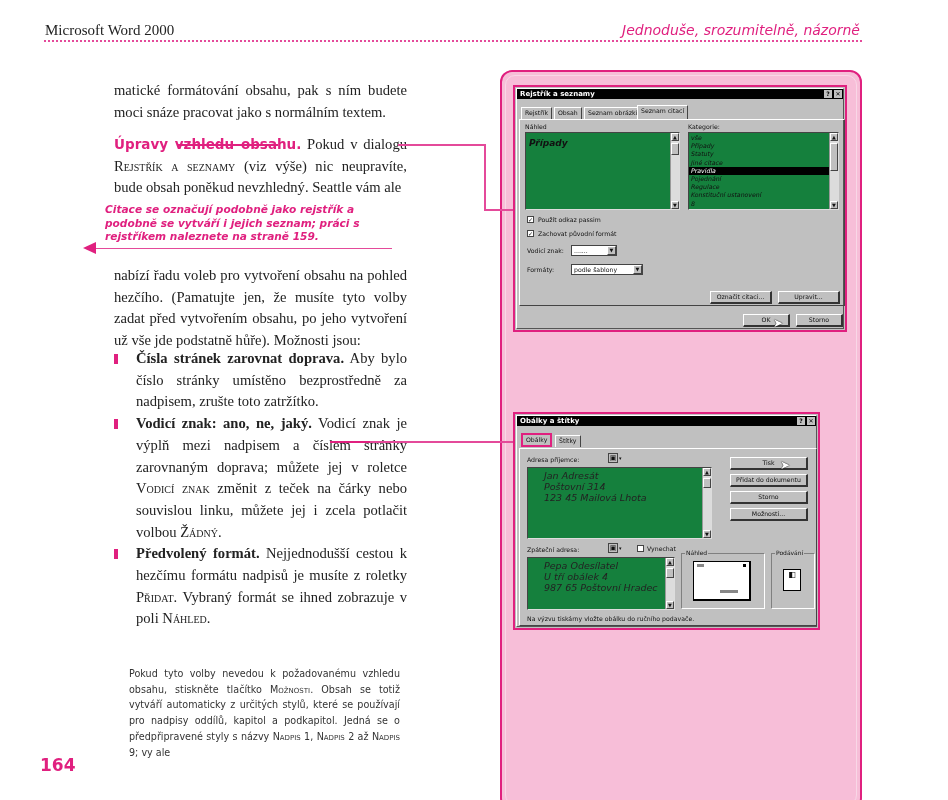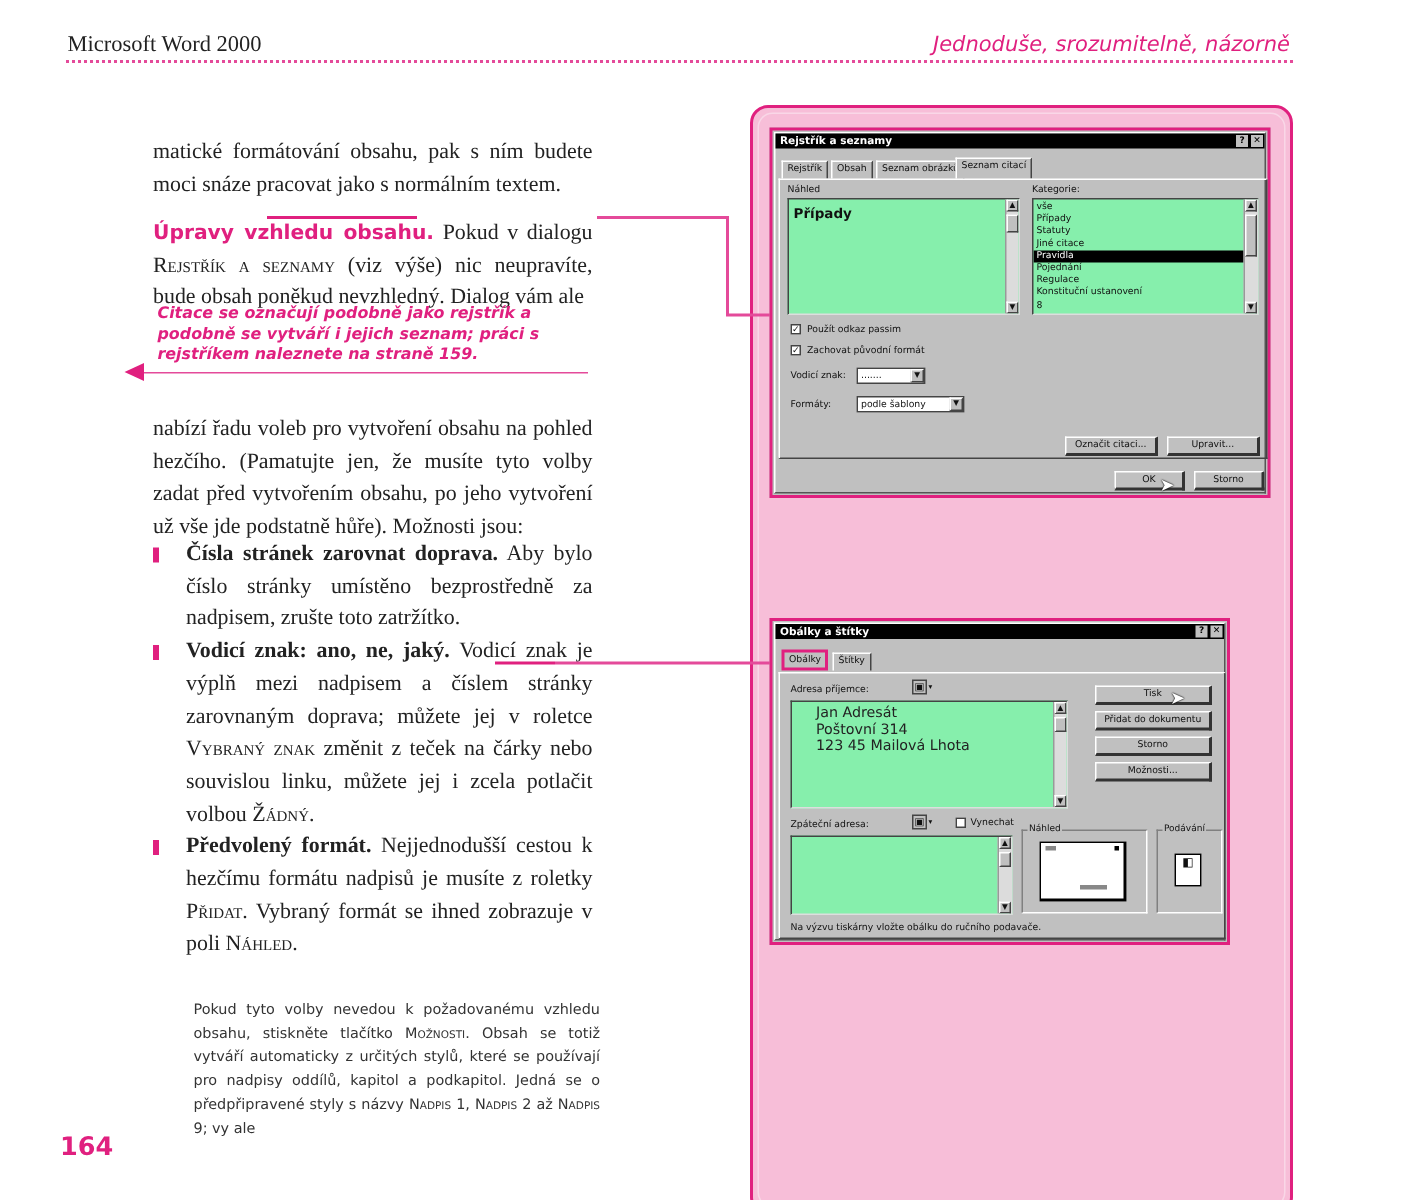--- a/index.html
+++ b/index.html
@@ -1,20 +1,20 @@
 <!DOCTYPE html>
 <html><head>
 <meta charset="utf-8">
 <style>
   * { box-sizing: border-box; margin: 0; padding: 0; }
   body { width: 948px; height: 800px; background: #fff; position: relative; overflow: hidden; font-family: "Liberation Serif", serif; color: #222; }
   .hdr-left { position: absolute; left: 45px; top: 22px; font-size: 15px; color: #222; text-align: center; }
   .hdr-right { position: absolute; right: 88px; top: 22px; font-size: 14px; color: #e0207f; font-style: italic; font-family: "DejaVu Sans", sans-serif; }
   .hdr-rule { position: absolute; left: 44px; top: 40px; width: 818px; height: 0; border-top: 2px dotted #e44a9a; }
-  .col { position: absolute; left: 102px; width: 293px; font-size: 14.6px; line-height: 21.7px; text-align: justify; margin-top: 11px; }
+  .col { position: absolute; left: 114px; width: 293px; font-size: 14.6px; line-height: 21.7px; text-align: justify; }
   .sc { font-variant: small-caps; }
   .mag { color: #e0207f; font-family: "DejaVu Sans", sans-serif; font-weight: bold; font-size: 13.5px; }
   .note { position: absolute; left: 105px; top: 203px; width: 270px; color: #e0207f; font-family: "DejaVu Sans", sans-serif; font-weight: bold; font-style: italic; font-size: 10.6px; line-height: 13.5px; }
   .arrowline { position: absolute; left: 95px; top: 248px; width: 297px; height: 0; border-top: 1.5px solid #e44a9a; }
   .arrowhead { position: absolute; left: 83px; top: 242px; width: 0; height: 0; border-top: 6px solid transparent; border-bottom: 6px solid transparent; border-right: 13px solid #e0207f; }
   ul.bl { list-style: none; }
   ul.bl li { position: relative; padding-left: 22px; margin-left: 0; }
   .bullet { position: absolute; left: 0; top: 6px; width: 4px; height: 10px; background: #e0207f; }
   .small { position: absolute; left: 129px; top: 666px; width: 271px; font-family: "DejaVu Sans", sans-serif; font-size: 9.6px; line-height: 15.7px; color: #333; text-align: justify; }
   .pageno { position: absolute; left: 40px; top: 755px; font-family: "DejaVu Sans", sans-serif; font-weight: bold; font-size: 17px; color: #e0207f; }
@@ -22,21 +22,21 @@
   .panel-inner { position: absolute; left: 505px; top: 75px; width: 352px; height: 730px; border: 1px solid #f9d7e7; border-radius: 10px; pointer-events: none; }
   .conn { position: absolute; background: #e44a9a; }
   .dlg { position: absolute; background: #c0c0c0; border: 2px solid #e0207f; font-family: "DejaVu Sans", sans-serif; font-size: 6.5px; color: #111; }
   .dlg-in { position: absolute; inset: 1px; border: 1px solid #fff; border-right-color: #555; border-bottom-color: #555; }
   .tbar { position: absolute; left: 2px; right: 2px; top: 2px; height: 10px; background: #000; color: #fff; font-weight: bold; font-size: 7px; line-height: 10px; padding-left: 3px; }
   .tbtn { position: absolute; top: 1px; width: 8px; height: 8px; background: #c0c0c0; color: #000; font-size: 6px; line-height: 8px; text-align: center; font-weight: bold; }
   .tab { position: absolute; height: 12px; background: #c0c0c0; border: 1px solid #fff; border-bottom: none; border-right-color: #444; padding: 0 3px; line-height: 10px; font-size: 6.2px; white-space: nowrap; }
   .tab.active { height: 14px; top: auto; }
   .pane { position: absolute; border: 1px solid #fff; border-right-color: #444; border-bottom-color: #444; }
   .lbl { position: absolute; font-size: 6.2px; white-space: nowrap; }
-  .box { position: absolute; background: #86efac; border: 1px solid #444; border-right-color: #ddd; border-bottom-color: #ddd; overflow: hidden; }
+  .box { position: absolute; background: #15803d; border: 1px solid #444; border-right-color: #ddd; border-bottom-color: #ddd; overflow: hidden; font-style: italic; }
   .sb { position: absolute; right: 0; top: 0; bottom: 0; width: 9px; background: #dcdcdc; border-left: 1px solid #999; }
   .sb-btn { position: absolute; left: 0; width: 8px; height: 8px; background: #c0c0c0; border: 1px solid #fff; border-right-color: #444; border-bottom-color: #444; font-size: 5px; line-height: 6px; text-align: center; }
   .btn { position: absolute; background: #c0c0c0; border: 1px solid #fff; border-right: 2px solid #333; border-bottom: 2px solid #333; font-size: 6.2px; text-align: center; line-height: 10px; white-space: nowrap; }
   .chk { position: absolute; width: 7px; height: 7px; background: #fff; border: 1px solid #444; font-size: 6px; line-height: 6px; text-align: center; }
   .combo { position: absolute; height: 11px; background: #fff; border: 1px solid #444; font-size: 6.2px; line-height: 9px; padding-left: 2px; }
   .combo .dd { position: absolute; right: 0; top: 0; width: 9px; height: 9px; background: #c0c0c0; border: 1px solid #fff; border-right-color: #444; border-bottom-color: #444; font-size: 5px; line-height: 7px; text-align: center; }
   .list-item { height: 8.2px; line-height: 8.2px; font-size: 6.2px; padding-left: 2px; white-space: nowrap; }
   .list-item.sel { background: #000; color: #fff; }
   .prev-heading { font-family: "DejaVu Sans", sans-serif; font-weight: bold; font-size: 9px; padding-left: 3px; margin-top: 5px; }
   .prev-line { font-family: "Liberation Serif", serif; font-size: 8.6px; line-height: 11px; padding-left: 3px; white-space: nowrap; }
@@ -49,37 +49,37 @@
 </head>
 <body>
 
 <div class="hdr-left">Microsoft Word 2000</div>
 <div class="hdr-right">Jednoduše, srozumitelně, názorně</div>
 <div class="hdr-rule"></div>
 
 <div class="col" style="top:80px;">matické formátování obsahu, pak s ním budete moci snáze pracovat jako s normálním textem.</div>
 
 <div class="col" style="top:134px;">
-  <span class="mag">Úpravy vzhledu obsahu.</span><span> Pokud v dialogu </span><span class="sc">Rejstřík a seznamy</span><span> (viz výše) nic neupravíte, bude obsah poněkud nevzhledný. Dialog vám ale</span>
+  <span class="mag">Úpravy vzhledu obsahu.</span><span> Pokud v dialogu </span><span class="sc">Rejstřík a seznamy</span><span> (viz výše) nic neupravíte, bude obsah poněkud nevzhledný. Seattle vám ale</span>
 </div>
 
 <div class="note">Citace se označují podobně jako rejstřík a podobně se vytváří i jejich seznam; práci s rejstříkem naleznete na straně 159.</div>
 <div class="arrowline"></div>
 <div class="arrowhead"></div>
 
 <div class="col" style="top:265px;">nabízí řadu voleb pro vytvoření obsahu na pohled hezčího. (Pamatujte jen, že musíte tyto volby zadat před vytvořením obsahu, po jeho vytvoření už vše jde podstatně hůře). Možnosti jsou:</div>
 
 <ul class="bl col" style="top:348px;">
   <li>
     <span class="bullet"></span>
     <b>Čísla stránek zarovnat doprava.</b><span> Aby bylo číslo stránky umístěno bezprostředně za nadpisem, zrušte toto zatržítko.</span>
   </li>
   <li>
     <span class="bullet"></span>
-    <b>Vodicí znak: ano, ne, jaký.</b><span> Vodicí znak je výplň mezi nadpisem a číslem stránky zarovnaným doprava; můžete jej v roletce </span><span class="sc">Vybraný znak</span><span> změnit z teček na čárky nebo souvislou linku, můžete jej i zcela potlačit volbou </span><span class="sc">Žádný</span><span>.</span>
+    <b>Vodicí znak: ano, ne, jaký.</b><span> Vodicí znak je výplň mezi nadpisem a číslem stránky zarovnaným doprava; můžete jej v roletce </span><span class="sc">Vodicí znak</span><span> změnit z teček na čárky nebo souvislou linku, můžete jej i zcela potlačit volbou </span><span class="sc">Žádný</span><span>.</span>
   </li>
   <li>
     <span class="bullet"></span>
     <b>Předvolený formát.</b><span> Nejjednodušší cestou k hezčímu formátu nadpisů je musíte z roletky </span><span class="sc">Přidat</span><span>. Vybraný formát se ihned zobrazuje v poli </span><span class="sc">Náhled</span><span>.</span>
   </li>
 </ul>
 
 <div class="small">
   <span>Pokud tyto volby nevedou k požadovanému vzhledu obsahu, stiskněte tlačítko </span><span class="sc">Možnosti</span><span>. Obsah se totiž vytváří automaticky z určitých stylů, které se používají pro nadpisy oddílů, kapitol a podkapitol. Jedná se o předpřipravené styly s názvy </span><span class="sc">Nadpis</span><span> 1, </span><span class="sc">Nadpis</span><span> 2 až </span><span class="sc">Nadpis</span><span> 9; vy ale</span>
 </div>
@@ -196,20 +196,25 @@
   <div class="btn" style="left:215px; top:60px; width:78px; height:13px;">Přidat do dokumentu</div>
   <div class="btn" style="left:215px; top:77px; width:78px; height:13px;">Storno</div>
   <div class="btn" style="left:215px; top:94px; width:78px; height:13px;">Možnosti...</div>
 
   <div class="lbl" style="left:12px; top:132px;">Zpáteční adresa:</div>
   <div style="position:absolute; left:93px; top:129px; width:10px; height:10px; border:1px solid #444; background:#c0c0c0; font-size:7px; line-height:8px; text-align:center;">▣</div>
   <div style="position:absolute; left:104px; top:129px; width:5px; height:10px; font-size:5px; line-height:10px;">▾</div>
   <div class="chk" style="left:122px; top:131px;"></div>
   <div class="lbl" style="left:132px; top:131px;">Vynechat</div>
   <div class="box" style="left:12px; top:143px; width:148px; height:53px; padding-top:2px;">
+    <div id="ret-lines">
+        <div class="addr">Pepa Odesílatel</div>
+        <div class="addr">U tří obálek 4</div>
+        <div class="addr">987 65 Poštovní Hradec</div>
+      </div>
     <div class="sb">
       <div class="sb-btn" style="top:0;">▲</div>
       <div class="sb-btn" style="top:10px; height:10px;"></div>
       <div class="sb-btn" style="bottom:0;">▼</div>
     </div>
   </div>
 
   <div class="grp" style="left:166px; top:139px; width:84px; height:56px;">
     <span class="grp-lbl">Náhled</span>
   </div>

